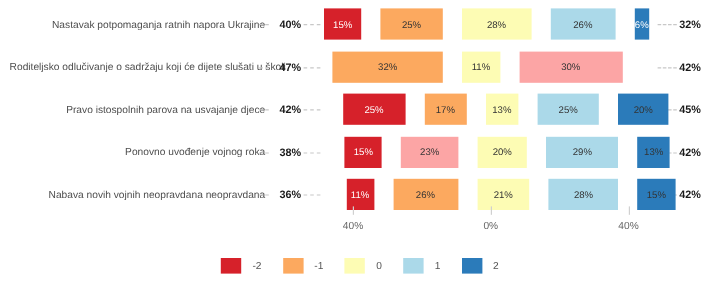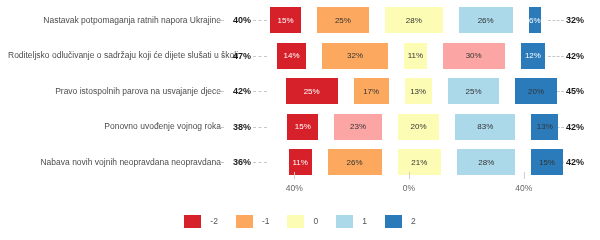--- a/index.html
+++ b/index.html
@@ -177,25 +177,23 @@
         </div>
       </div>
       <div class="row" style="top: 37.5px;">
         <div class="cat-label">Roditeljsko odlučivanje o sadržaju koji će dijete slušati u školi</div>
         <div class="left-total">47%</div>
         <div class="right-total">42%</div>
         <div class="leader leader-left-outer" style="top: 18px;"></div>
         <div class="leader leader-left-inner" style="top: 18px;"></div>
         <div class="leader leader-right-inner" style="top: 18px;"></div>
         <div class="bar" style="left: 261.195px; top: 5px; width: 284.13px;">
-          <div class="seg dark-text" style="width: 40.18px; background: rgb(214, 33, 42);">14%</div>
           <div class="seg" style="width: 91.84px; background: rgb(252, 169, 95);">32%</div>
           <div class="seg" style="width: 31.57px; background: rgb(253, 252, 180);">11%</div>
           <div class="seg" style="width: 86.1px; background: #fca5a5;">30%</div>
-          <div class="seg dark-text" style="width: 34.44px; background: rgb(43, 123, 186);">12%</div>
         </div>
       </div>
       <div class="row" style="top: 73px;">
         <div class="cat-label">Pravo istospolnih parova na usvajanje djece</div>
         <div class="left-total">42%</div>
         <div class="right-total">45%</div>
         <div class="leader leader-left-outer" style="top: 18px;"></div>
         <div class="leader leader-left-inner" style="top: 18px;"></div>
         <div class="leader leader-right-inner" style="top: 18px;"></div>
         <div class="bar" style="left: 269.805px; top: 5px; width: 287px;">
@@ -210,21 +208,21 @@
         <div class="cat-label">Ponovno uvođenje vojnog roka</div>
         <div class="left-total">38%</div>
         <div class="right-total">42%</div>
         <div class="leader leader-left-outer" style="top: 18px;"></div>
         <div class="leader leader-left-inner" style="top: 18px;"></div>
         <div class="leader leader-right-inner" style="top: 18px;"></div>
         <div class="bar" style="left: 271.24px; top: 5px; width: 287px;">
           <div class="seg dark-text" style="width: 43.05px; background: rgb(214, 33, 42);">15%</div>
           <div class="seg" style="width: 66.01px; background: #fca5a5;">23%</div>
           <div class="seg" style="width: 57.4px; background: rgb(253, 252, 180);">20%</div>
-          <div class="seg" style="width: 83.23px; background: rgb(171, 217, 233);">83%</div>
+          <div class="seg" style="width: 83.23px; background: rgb(171, 217, 233);">29%</div>
           <div class="seg" style="width: 37.31px; background: rgb(43, 123, 186);">13%</div>
         </div>
       </div>
       <div class="row" style="top: 144px;">
         <div class="cat-label">Nabava novih vojnih neopravdana neopravdana</div>
         <div class="left-total">36%</div>
         <div class="right-total">42%</div>
         <div class="leader leader-left-outer" style="top: 18px;"></div>
         <div class="leader leader-left-inner" style="top: 18px;"></div>
         <div class="leader leader-right-inner" style="top: 18px;"></div>

